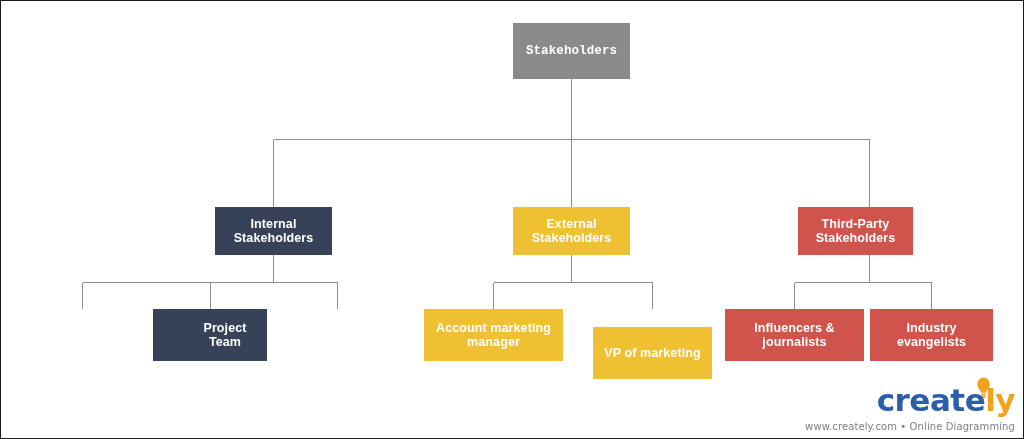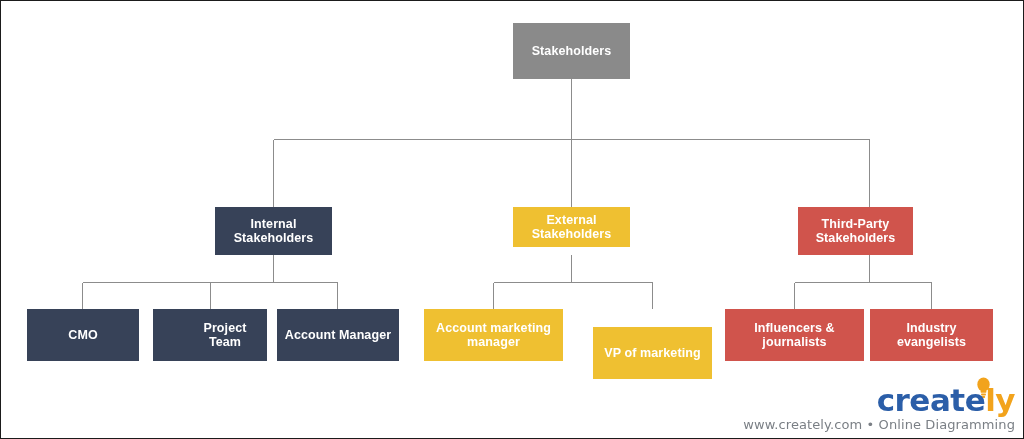--- a/index.html
+++ b/index.html
@@ -81,21 +81,21 @@
     right: 26px;
     top: 1px;
     width: 15px;
     height: 22px;
   }
   .logo-tagline {
     position: absolute;
     right: 2px;
     bottom: 2px;
     font-family: "DejaVu Sans", sans-serif;
-    font-size: 13px;
+    font-size: 10px;
     color: #7a7f85;
     white-space: nowrap;
     letter-spacing: 0.1px;
   }
 </style>
 </head>
 <body>
 
 <div id="canvas">
 
@@ -121,33 +121,31 @@
       <path d="M492.5 281.5 L492.5 308"></path>
       <path d="M651.5 281.5 L651.5 308"></path>
 
       <path d="M868.5 254 L868.5 281.5"></path>
       <path d="M793.5 281.5 L930.5 281.5"></path>
       <path d="M793.5 281.5 L793.5 308"></path>
       <path d="M930.5 281.5 L930.5 308"></path>
     </g>
   </svg>
 
-  <div class="node node-root lvl2" style="left:512px; top:22px; width:117px; height:56px;">Stakeholders</div>
+  <div class="node node-root lvl2" style="left:512px; top:22px; width:117px; height:56px;font-family:Liberation Mono, monospace;">Stakeholders</div>
 
   <div class="node node-blue lvl2" style="left:214px; top:206px; width:117px; height:48px;">Internal Stakeholders</div>
 
-  <div class="node node-yellow lvl2" style="left:512px; top:206px; width:117px; height:40px;">External Stakeholders</div>
+  <div class="node node-yellow lvl2" style="left:512px; top:206px; width:117px; height:48px;">External Stakeholders</div>
 
   <div class="node node-red lvl2" style="left:797px; top:206px; width:115px; height:48px;">Third-Party Stakeholders</div>
 
-  <div class="node node-blue lvl3" style="left:26px; top:308px; width:112px; height:52px;">CMO</div>
 
   <div class="node node-blue lvl3" style="left:152px; top:308px; width:114px; height:52px;padding-left:36px;">Project Team</div>
 
-  <div class="node node-blue lvl3" style="left:276px; top:308px; width:122px; height:52px;">Account Manager</div>
 
   <div class="node node-yellow lvl3" style="left:423px; top:308px; width:139px; height:52px;">Account marketing manager</div>
 
   <div class="node node-yellow lvl3" style="left:592px; top:308px; width:119px; height:52px;margin-top:18px;">VP of marketing</div>
 
   <div class="node node-red lvl3" style="left:869px; top:308px; width:123px; height:52px;">Industry evangelists</div>
 
   <div class="node node-red lvl3" style="left:724px; top:308px; width:139px; height:52px;">Influencers &amp; journalists</div>
 
   <div class="logo">

